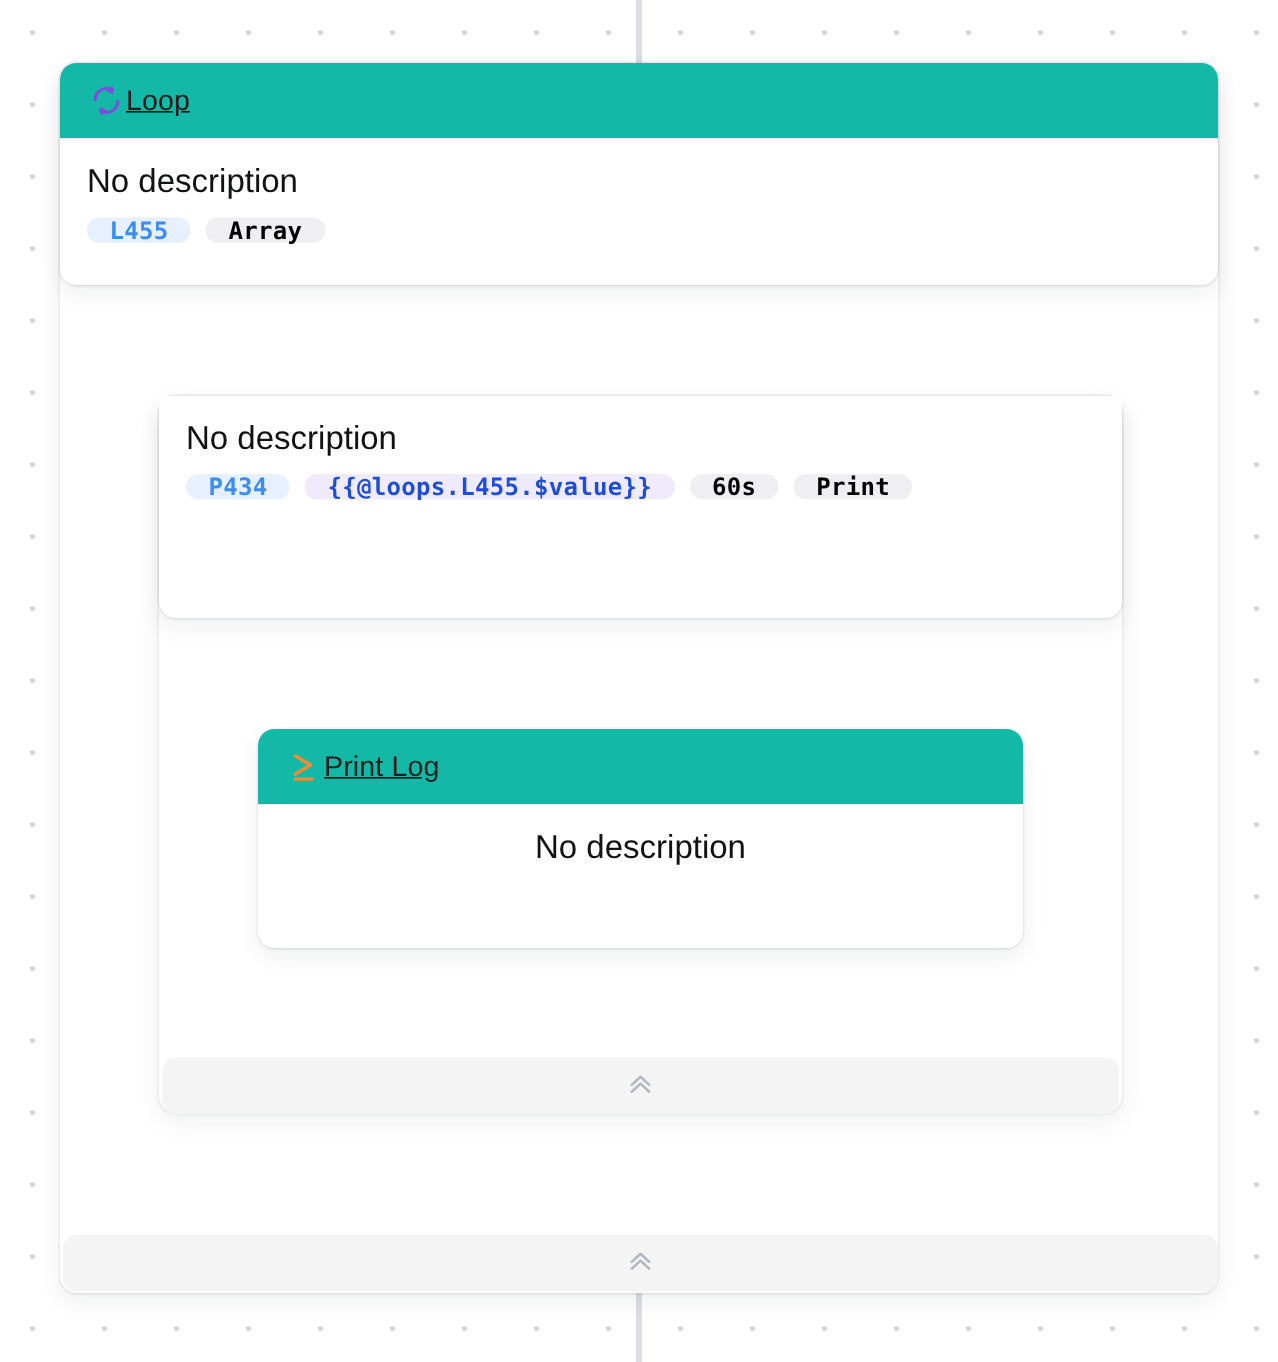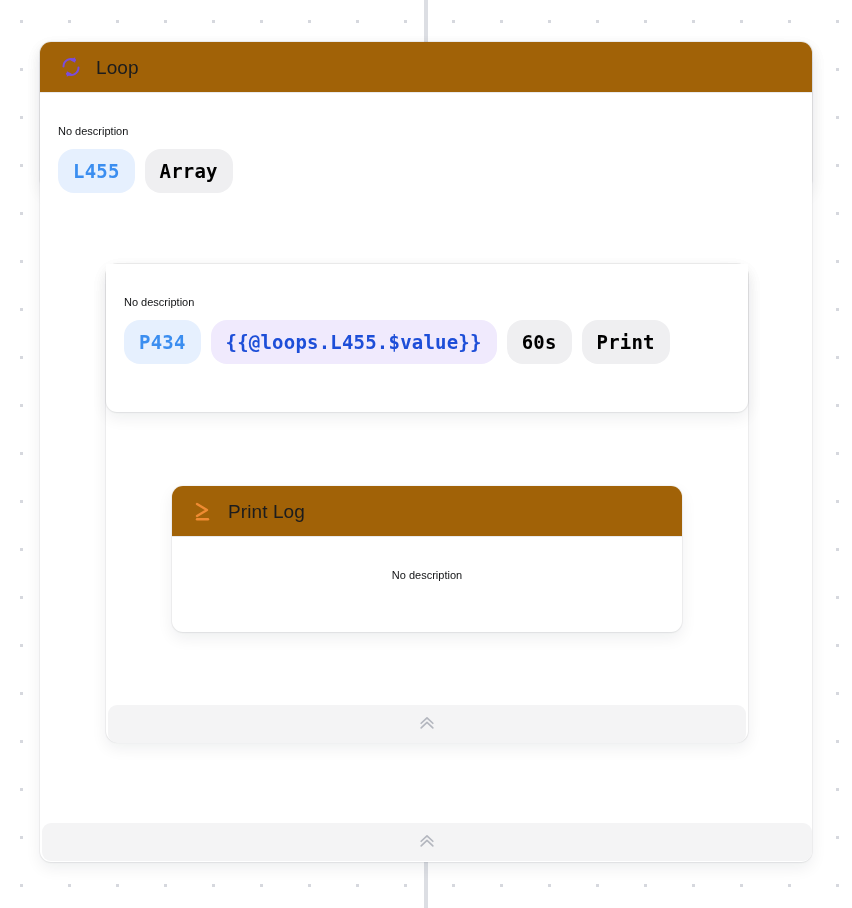--- a/index.html
+++ b/index.html
@@ -43,27 +43,27 @@
     background: #ffffff;
     border-radius: 11px;
     box-shadow: 0 1px 2px rgba(16,24,40,0.05),
                 0 6px 16px rgba(16,24,40,0.07),
                 0 0 0 1px rgba(16,24,40,0.035);
     z-index: 2;
   }
   .node-header {
     display: flex;
     align-items: center;
-    gap: 12px;
     height: 51px;
     padding: 0 0 0 18px;
-    background: #a16207;
+    background: #14b8a6;
     border-radius: 11px 11px 0 0;
     border-bottom: 1px solid #e9eaec;
     box-sizing: border-box;
+    text-decoration: underline;
   }
   .node-title {
     font-size: 19px;
     color: #1b1c1e;
     letter-spacing: 0.1px;
     line-height: 1;
     white-space: nowrap;
   }
   .node-icon {
     display: inline-flex;
@@ -72,39 +72,39 @@
     width: 26px;
     height: 26px;
     flex: 0 0 26px;
   }
   .node-body {
     padding: 16px 18px 18px 18px;
     background: #ffffff;
     border-radius: 0 0 11px 11px;
   }
   .node-desc {
-    font-size: 11px;
+    font-size: 22px;
     color: #111214;
-    margin: 16px 0 12px 0;
+    margin: 0 0 12px 0;
     line-height: 1.1;
   }
   .badge-row {
     display: flex;
     align-items: center;
     gap: 10px;
     flex-wrap: nowrap;
   }
   .badge {
     display: inline-flex;
     align-items: center;
-    height: 44px;
+    height: 17px;
     padding: 0 15px;
     border-radius: 16px;
     font-family: "DejaVu Sans Mono", "Liberation Mono", monospace;
-    font-size: 19px;
+    font-size: 16px;
     font-weight: bold;
     letter-spacing: 0.2px;
     white-space: nowrap;
     box-sizing: border-box;
   }
   .badge-blue  { background: #e6f0fe; color: #3b8ef0; }
   .badge-grey  { background: #efeff1; color: #000000; }
   .badge-purple{ background: #f0eafd; color: #1d4ed8; }
 
   

